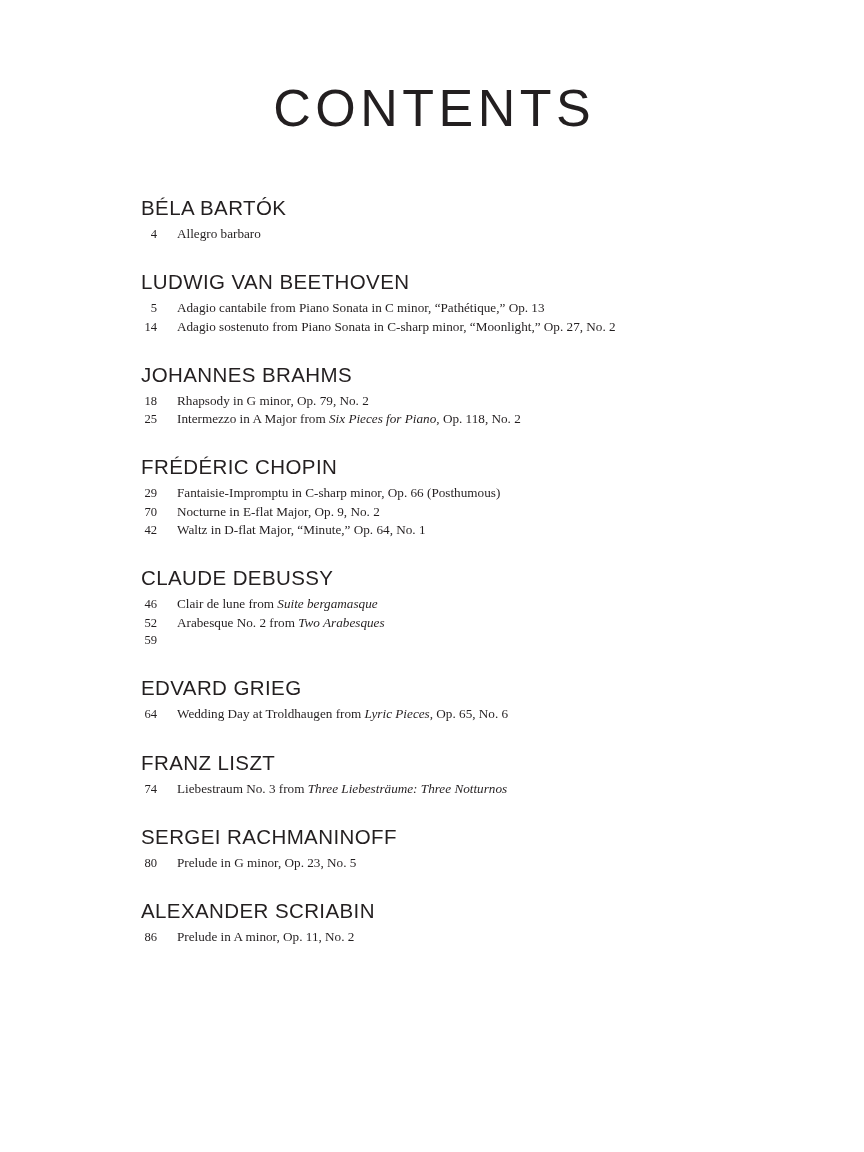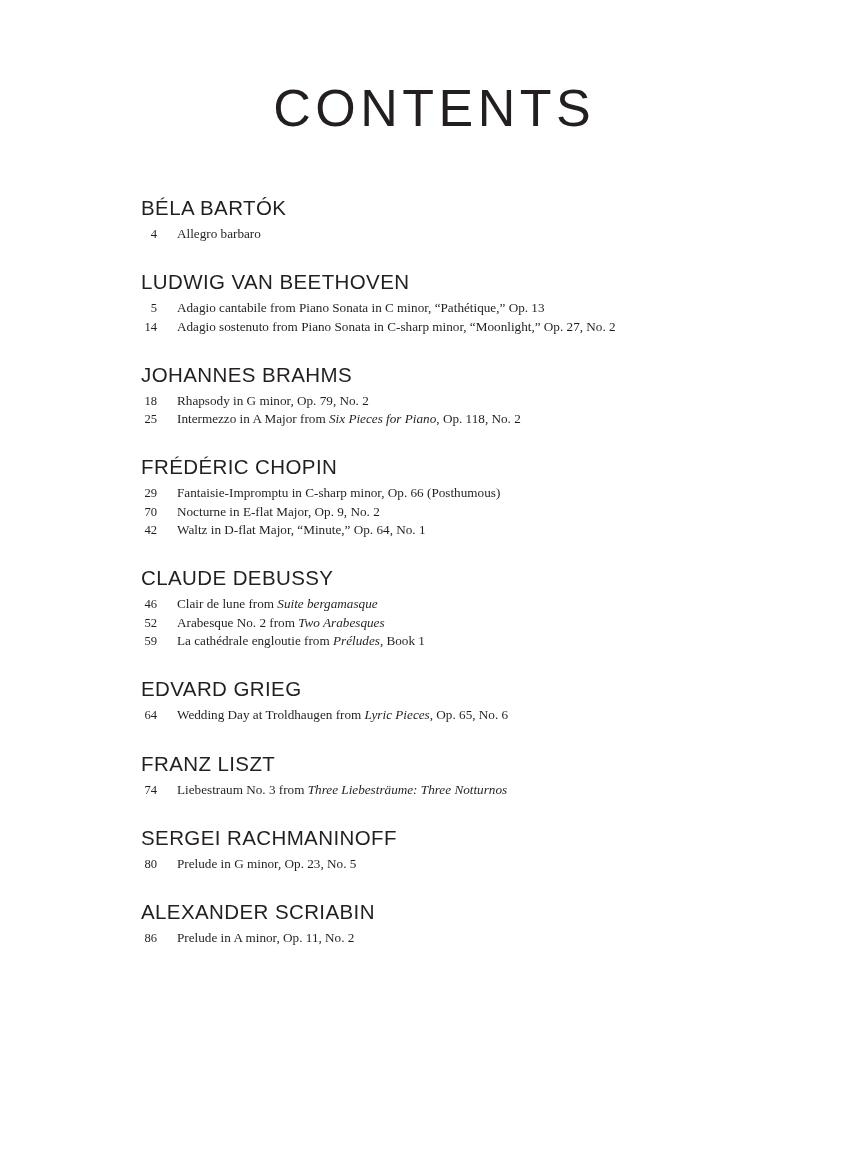--- a/index.html
+++ b/index.html
@@ -166,21 +166,20 @@
           <li class="entry">
             <span class="entry-page">46</span>
             <span class="entry-title"><span>Clair de lune from </span><i>Suite bergamasque</i></span>
           </li>
           <li class="entry">
             <span class="entry-page">52</span>
             <span class="entry-title"><span>Arabesque No. 2 from </span><i>Two Arabesques</i></span>
           </li>
           <li class="entry">
             <span class="entry-page">59</span>
-            <span class="entry-title"><span>La cathédrale engloutie from </span><i>Préludes</i><span>, Book 1</span></span>
           </li>
         </ul>
       </div>
       <div class="section">
         <div class="composer">EDVARD GRIEG</div>
         <ul class="entries">
           <li class="entry">
             <span class="entry-page">64</span>
             <span class="entry-title"><span>Wedding Day at Troldhaugen from </span><i>Lyric Pieces</i><span>, Op. 65, No. 6</span></span>
           </li>

